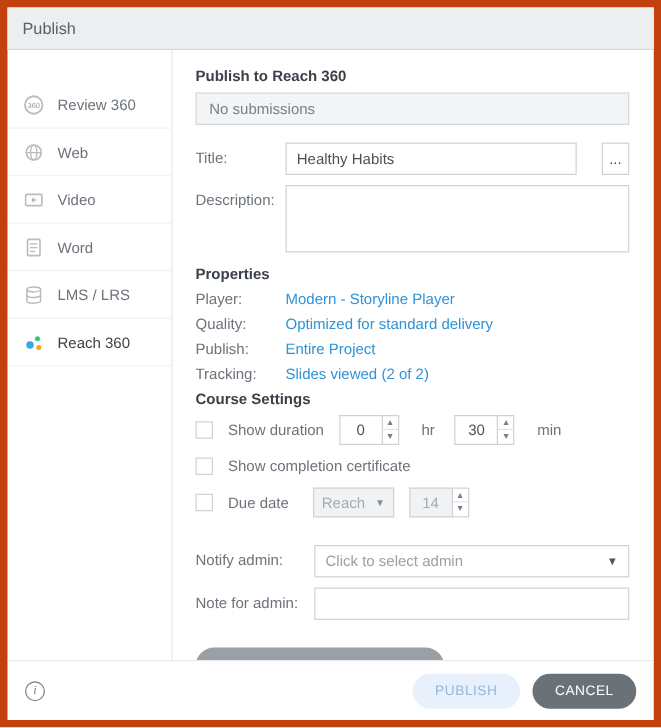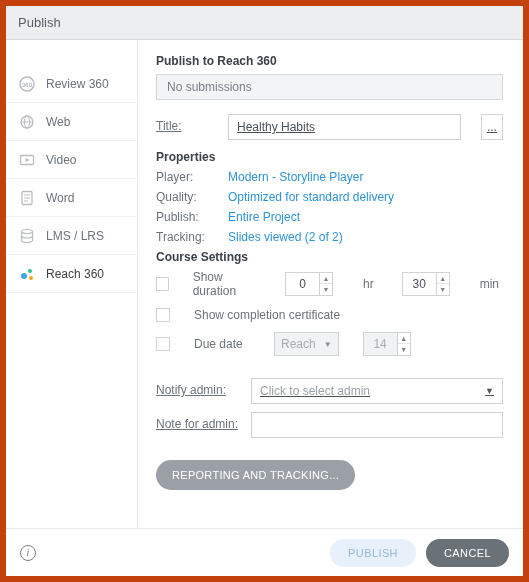--- a/index.html
+++ b/index.html
@@ -9,32 +9,32 @@
   .body { flex: 1; display: flex; overflow: hidden; }
   .sidebar { width: 132px; border-right: 1px solid #e7e9eb; padding-top: 25px; }
   .sidebar-item { height: 38px; display: flex; align-items: center; gap: 10px; padding: 0 12px; color: #6c737b; font-size: 12px; cursor: pointer; border-bottom: 1px solid #f1f2f3; }
   .sidebar-item.selected { color: #404040; }
   .sidebar-item .icon { width: 18px; height: 18px; display: inline-flex; align-items: center; justify-content: center; }
   .icon svg { display: block; }
   .main { flex: 1; padding: 14px 20px 10px 18px; overflow: auto; color: #4a5159; font-size: 12px; }
   .section-title { color: #3b4149; font-weight: 600; font-size: 12px; margin-bottom: 6px; }
   .no-sub { border: 1px solid #d6d9db; background: #f3f4f5; color: #7a8088; padding: 5px 10px; font-size: 12px; margin-bottom: 14px; }
   .row { display: flex; align-items: flex-start; margin-bottom: 8px; }
-  .row .label { width: 72px; color: #6c737b; padding-top: 5px; text-decoration: underline; }
-  .row .field { flex: 1; display: flex; gap: 20px; align-items: flex-end; text-decoration: underline; }
+  .row .label { width: 72px; color: #6c737b; padding-top: 5px; }
+  .row .field { flex: 1; display: flex; gap: 20px; align-items: flex-end; }
   input[type=text], textarea, .numbox-input, .selectbox, .dropdown { border: 1px solid #cfd3d7; background: #fff; font-size: 12px; color: #4a5159; }
   input[type=text] { height: 26px; padding: 0 8px; width: 100%; }
   textarea { height: 54px; width: 100%; padding: 6px 8px; resize: none; }
   .ellipsis-btn { width: 26px; height: 26px; border: 1px solid #cfd3d7; background: #fff; display: inline-flex; align-items: center; justify-content: center; font-size: 12px; color: #4a5159; cursor: pointer; }
   .props { margin-top: 10px; }
   .prop-row { display: flex; margin-bottom: 6px; }
   .prop-row .plabel { width: 72px; color: #6c737b; }
   .prop-row .pval a, .link { color: #2f93d6; text-decoration: none; cursor: pointer; }
   .course-settings { }
-  .cs-row { display: flex; align-items: center; gap: 24px; margin-bottom: 10px; color: #6c737b; }
+  .cs-row { display: flex; align-items: center; gap: 12px; margin-bottom: 10px; color: #6c737b; }
   .chk { width: 14px; height: 14px; border: 1px solid #cfd3d7; background: #fff; display: inline-block; cursor: pointer; }
   .numbox { display: inline-flex; align-items: stretch; height: 24px; }
   .numbox-input { width: 34px; text-align: center; height: 24px; border-right: none; }
   .numbox-input.disabled, .selectbox.disabled { background: #f1f2f3; color: #a6abb1; }
   .spinners { display: flex; flex-direction: column; border: 1px solid #cfd3d7; }
   .spin { width: 12px; height: 12px; display: flex; align-items: center; justify-content: center; font-size: 7px; color: #7a8088; cursor: pointer; }
   .spin:first-child { border-bottom: 1px solid #e2e5e8; }
   .unit { color: #6c737b; margin: 0 4px 0 6px; }
   .selectbox { height: 24px; display: inline-flex; align-items: center; padding: 0 6px; gap: 8px; cursor: pointer; }
   .selectbox .caret { font-size: 8px; color: #898f96; }
@@ -133,20 +133,26 @@
       <div class="no-sub">No submissions</div>
 
       <div class="row">
         <div class="label">Title:</div>
         <div class="field">
           <input type="text" value="Healthy Habits" style="">
           <span class="ellipsis-btn">...</span>
         </div>
       </div>
 
+      <div class="row">
+        <div class="label">Description:</div>
+        <div class="field">
+          <textarea style=""></textarea>
+        </div>
+      </div>
 
       <div class="props">
         <div class="section-title">Properties</div>
         <div class="prop-row">
             <div class="plabel">Player:</div>
             <div class="pval"><a class="link">Modern - Storyline Player</a></div>
           </div>
         <div class="prop-row">
             <div class="plabel">Quality:</div>
             <div class="pval"><a class="link">Optimized for standard delivery</a></div>

